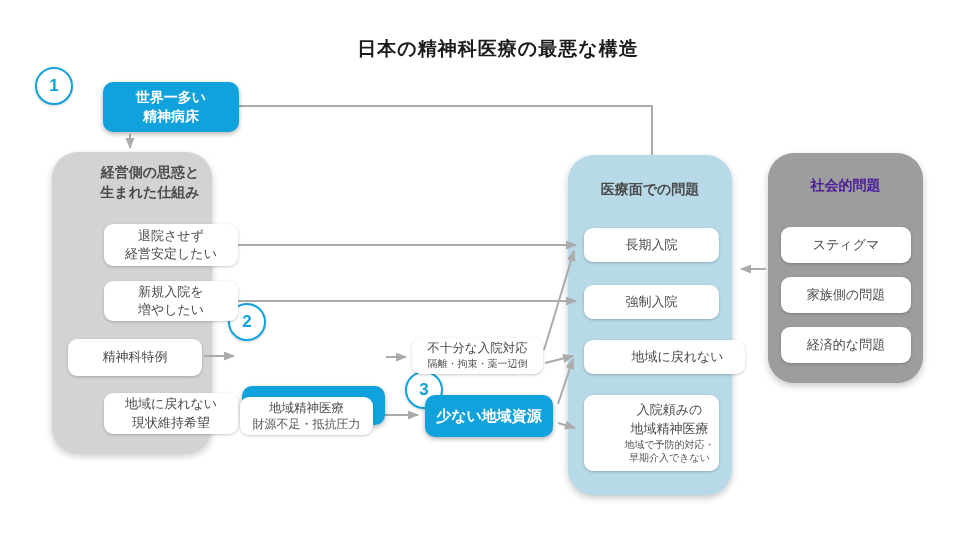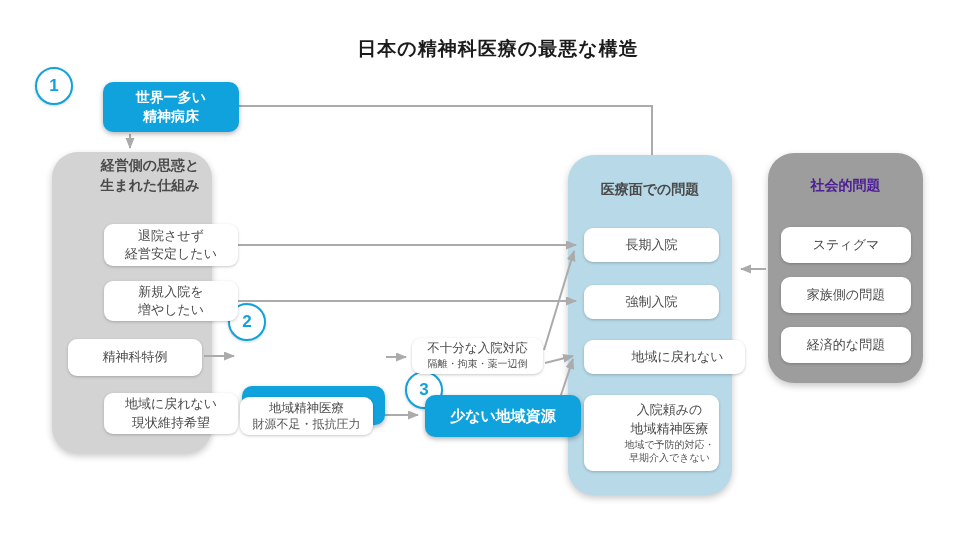--- a/index.html
+++ b/index.html
@@ -31,21 +31,21 @@
   }
   .wbox .sub{font-size:10px;line-height:1.35;color:#555;}
   
   .bbox{
     position:absolute;background:#10a2dc;border-radius:10px;color:#ffffff;
     display:flex;align-items:center;justify-content:center;text-align:center;
     font-weight:600;box-shadow:0 2px 5px rgba(0,0,0,.3);line-height:1.35;
   }
   .b-beds{left:67px;top:82px;width:136px;height:50px;font-size:14px;}
   .b-staff{left:242px;top:338px;width:143px;height:39px;font-size:15px;margin-top:48px;}
-  .b-res{left:425px;top:395px;width:156px;height:42px;font-size:15px;}
+  .b-res{left:425px;top:395px;width:128px;height:42px;font-size:15px;}
   
   .badge{
     position:absolute;width:38px;height:38px;border-radius:50%;
     background:#ffffff;border:2.5px solid #10a2dc;box-sizing:border-box;
     color:#10a2dc;font-size:17px;font-weight:700;
     display:flex;align-items:center;justify-content:center;
     box-shadow:0 1px 3px rgba(0,0,0,.2);
   }
   .bd1{left:35px;top:67px;}
   .bd2{left:228px;top:303px;}
@@ -72,21 +72,21 @@
   .arrows{position:absolute;left:0;top:0;width:960px;height:540px;pointer-events:none;}
 </style>
 </head>
 <body>
 
 <div class="stage">
 
   <div class="title ml">日本の精神科医療の最悪な構造</div>
 
   <div class="container c-manage">
-    <div class="c-head ml" style="top:3px;">経営側の思惑と
+    <div class="c-head ml" style="top:10px;">経営側の思惑と
 生まれた仕組み</div>
   </div>
 
   <div class="container c-medical">
     <div class="c-head" style="top:24px;">医療面での問題</div>
   </div>
 
   <div class="container c-social">
     <div class="c-head light" style="top:22px;">社会的問題</div>
   </div>

